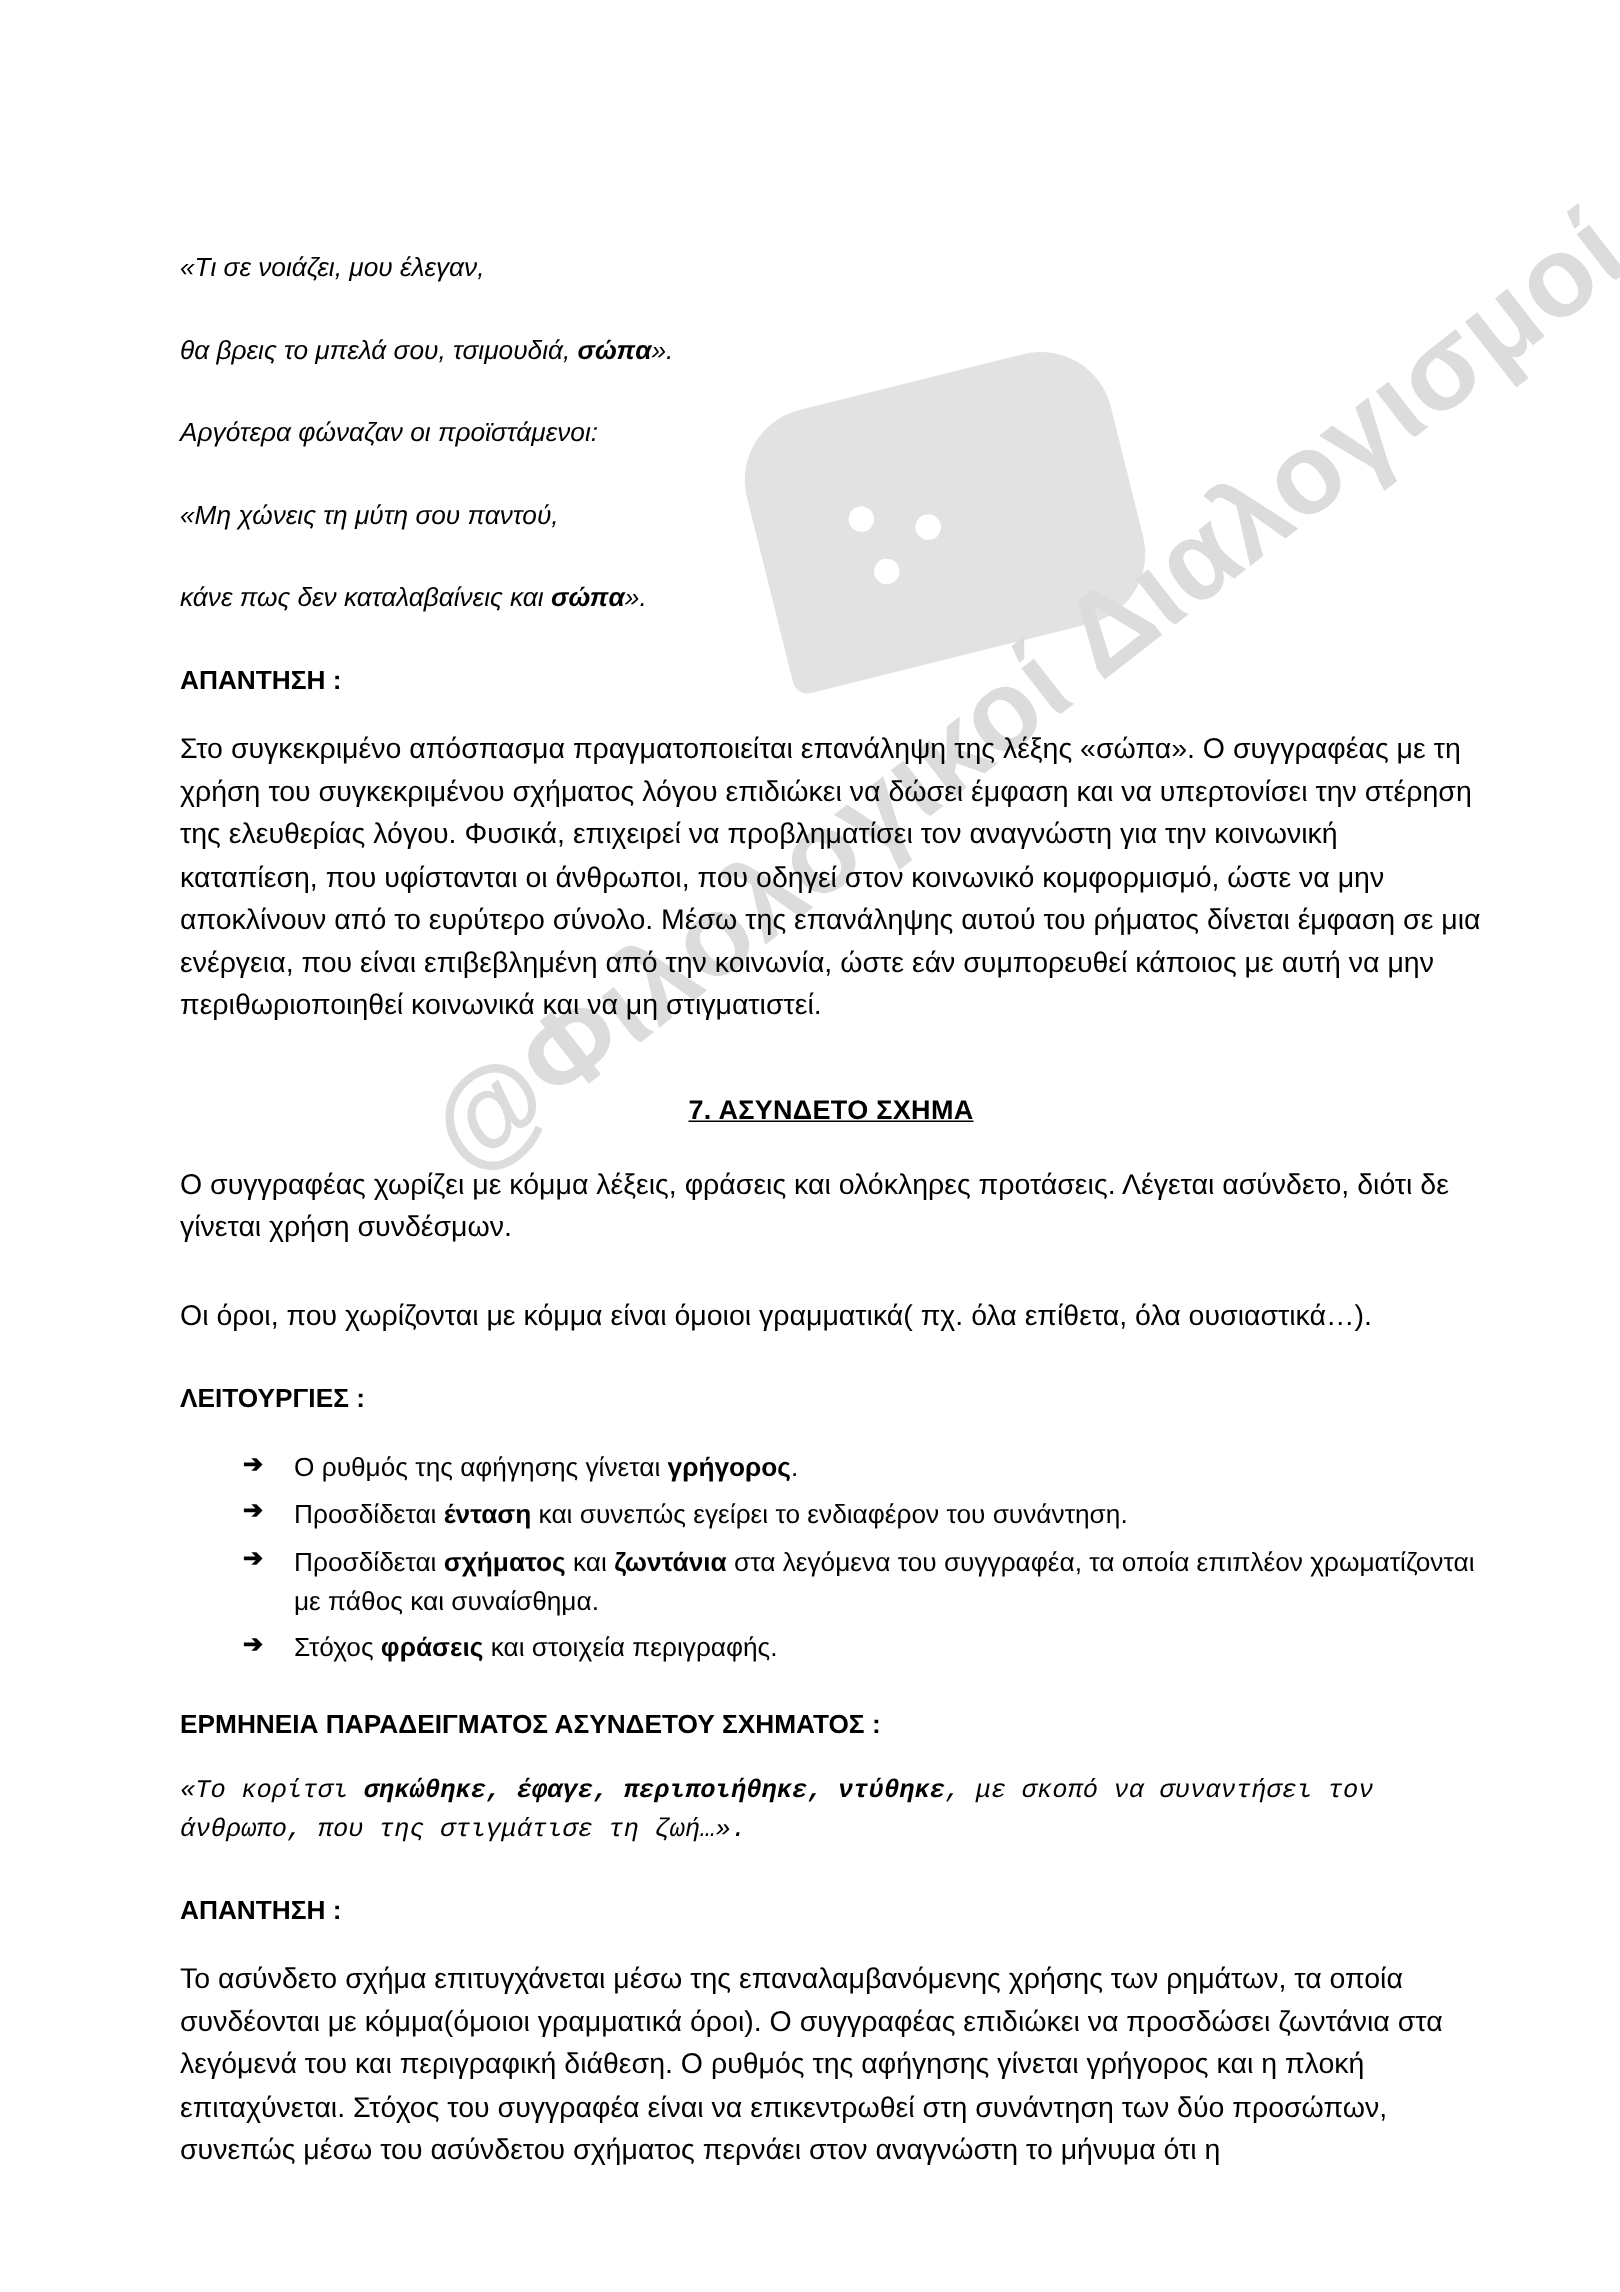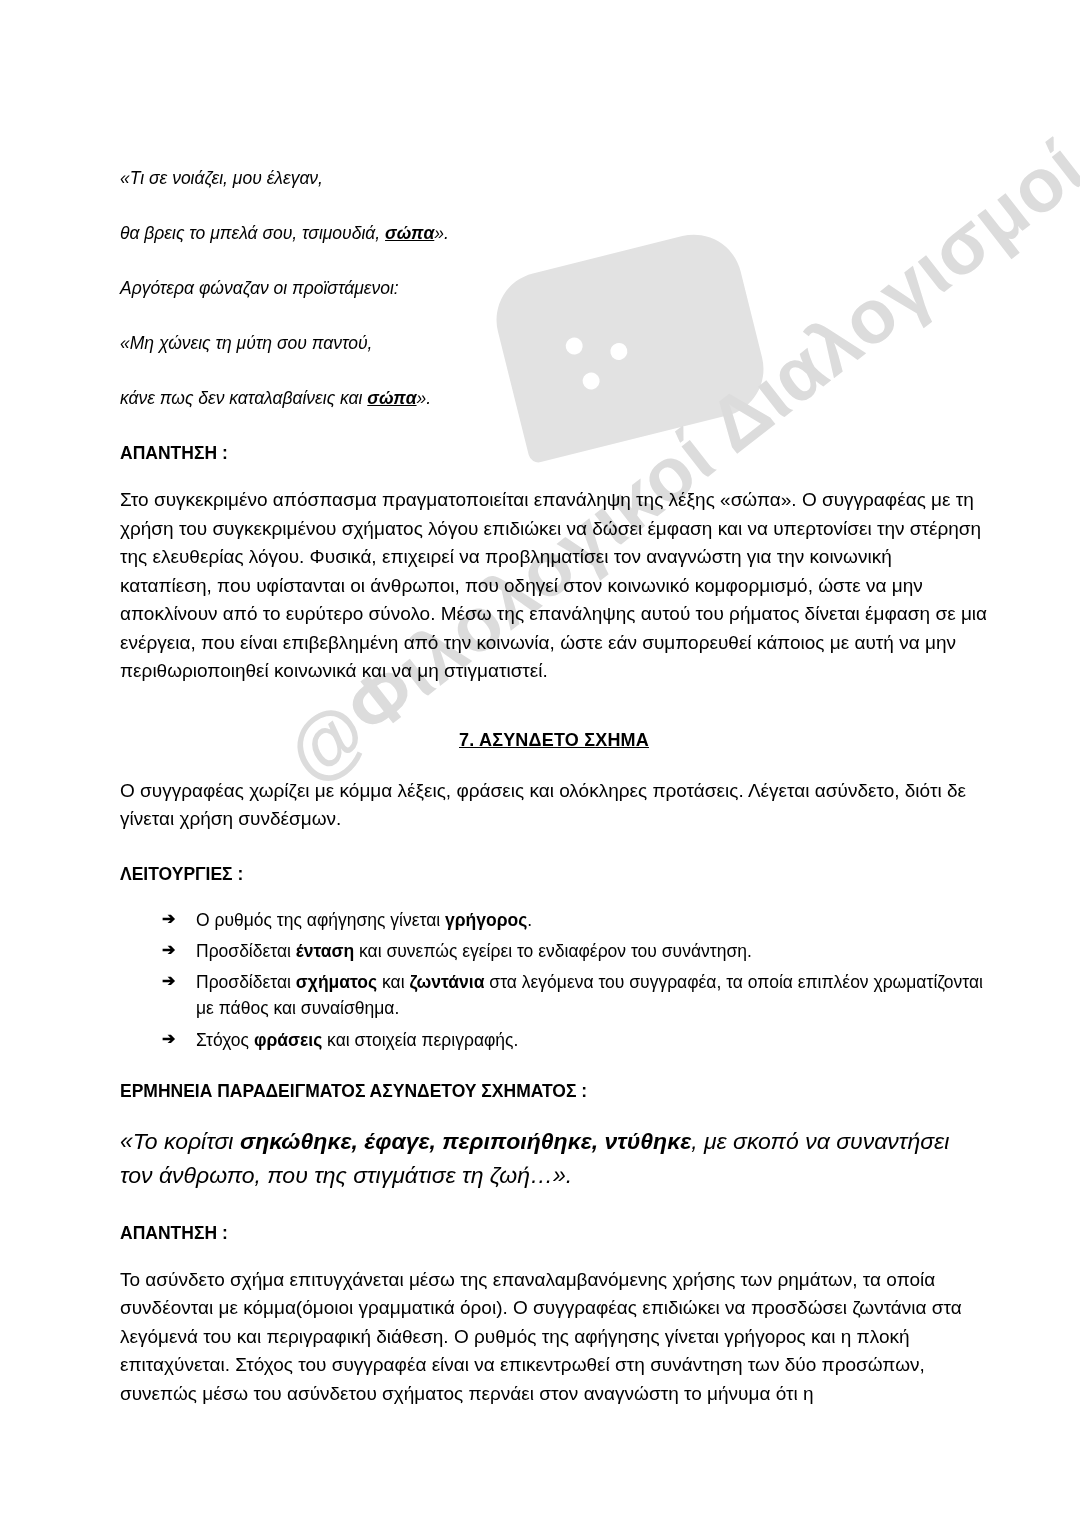--- a/index.html
+++ b/index.html
@@ -75,21 +75,20 @@
   }
 
   .quote-line {
     font-style: italic;
     font-size: 17.5px;
     margin: 0 0 34px 0;
   }
   .quote-line b {
     font-weight: bold;
     font-style: italic;
-    text-decoration: underline;
   }
 
   .heading-bold {
     font-weight: bold;
     font-size: 17.5px;
     margin: 0 0 22px 0;
   }
 
   .section-title {
     font-weight: bold;
@@ -123,23 +122,24 @@
     position: absolute;
     left: 0;
     top: 0;
     font-size: 16px;
     font-weight: bold;
   }
   b { font-weight: bold; }
 
   .example-quote {
     font-style: italic;
-    font-size: 23px;
+    font-size: 17px;
     line-height: 1.5;
     margin: 16px 0 30px 0;
+    font-family: Liberation Mono, monospace;
   }
   .example-quote b {
     font-weight: bold;
     font-style: italic;
   }
 </style>
 </head>
 <body>
 
 <div class="page">
@@ -176,20 +176,21 @@
     </div>
 
     <div class="heading-bold">ΑΠΑΝΤΗΣΗ :</div>
 
     <div class="body-block">Στο συγκεκριμένο απόσπασμα πραγματοποιείται επανάληψη της λέξης «σώπα». Ο συγγραφέας με τη χρήση του συγκεκριμένου σχήματος λόγου επιδιώκει να δώσει έμφαση και να υπερτονίσει την στέρηση της ελευθερίας λόγου. Φυσικά, επιχειρεί να προβληματίσει τον αναγνώστη για την κοινωνική καταπίεση, που υφίστανται οι άνθρωποι, που οδηγεί στον κοινωνικό κομφορμισμό, ώστε να μην αποκλίνουν από το ευρύτερο σύνολο. Μέσω της επανάληψης αυτού του ρήματος δίνεται έμφαση σε μια ενέργεια, που είναι επιβεβλημένη από την κοινωνία, ώστε εάν συμπορευθεί κάποιος με αυτή να μην περιθωριοποιηθεί κοινωνικά και να μη στιγματιστεί.</div>
 
     <div class="section-title">7. ΑΣΥΝΔΕΤΟ ΣΧΗΜΑ</div>
 
     <div class="body-block">Ο συγγραφέας χωρίζει με κόμμα λέξεις, φράσεις και ολόκληρες προτάσεις. Λέγεται ασύνδετο, διότι δε γίνεται χρήση συνδέσμων.</div>
 
+    <div class="body-block">Οι όροι, που χωρίζονται με κόμμα είναι όμοιοι γραμματικά( πχ. όλα επίθετα, όλα ουσιαστικά…).</div>
 
     <div class="heading-bold">ΛΕΙΤΟΥΡΓΙΕΣ :</div>
 
     <ul class="arrow-list">
       <li>
         <span class="arrow">➔</span>
         <span>Ο ρυθμός της αφήγησης γίνεται </span><b>γρήγορος</b><span>.</span>
       </li>
       <li>
         <span class="arrow">➔</span>

